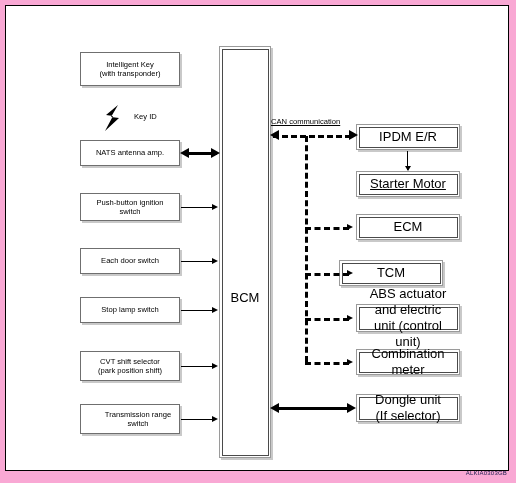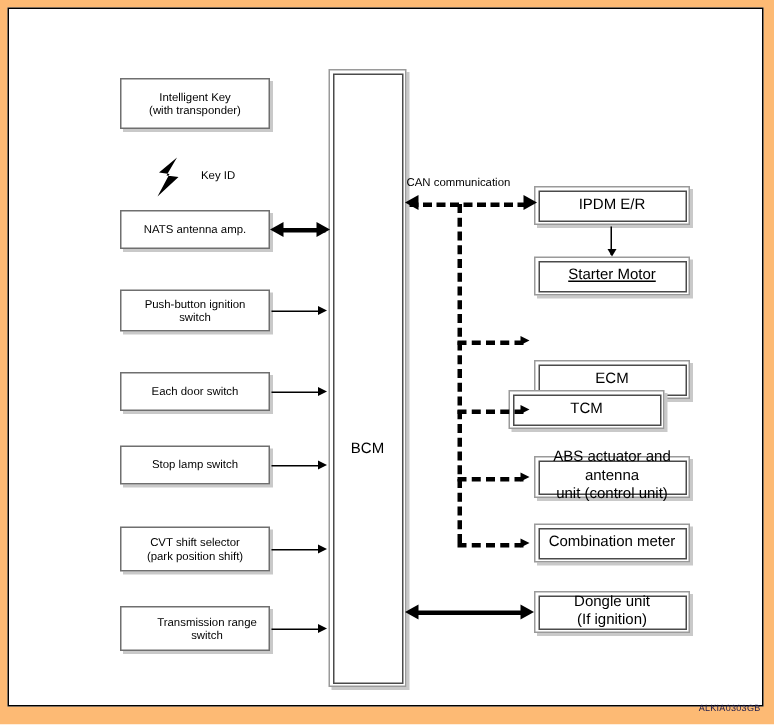--- a/index.html
+++ b/index.html
@@ -1,20 +1,20 @@
 <!DOCTYPE html>
 <html><head>
 <meta charset="utf-8">
 <style>
   html,body{margin:0;padding:0;background:#ffffff;}
   body{font-family:"Liberation Sans",sans-serif;}
   #canvas{
     position:relative;
     width:516px;height:483px;
-    background:#fdba74;
+    background:#f9a8d4;
     overflow:hidden;
   }
   #frame{
     position:absolute;
     left:5px;top:5px;
     width:504px;height:466px;
     border:1.5px solid #000;
     box-sizing:border-box;
     background:#fff;
   }
@@ -34,21 +34,21 @@
   .box.single{
     border:1px solid #6f6f6f;
     box-shadow:2px 2px 0 0 #c9c9c9;
     font-size:7.6px;
   }
   
   .box.dbl{
     border:1px solid #9a9a9a;
     padding:1.5px;
     box-shadow:2px 2px 0 0 #c9c9c9;
-    font-size:10px;
+    font-size:13px;
   }
   .box.dbl > .inner{
     border:1px solid #4a4a4a;
     width:100%;height:100%;
     display:flex;align-items:center;justify-content:center;
     text-align:center;
     box-sizing:border-box;
     background:#fff;
   }
   .box .txt{display:block;padding:0 2px;}
@@ -172,52 +172,52 @@
           <span class="txt">IPDM E/R</span>
         </div>
     </div>
 
     <div class="box dbl" style="left:350px;top:165px;width:104px;height:26px;text-decoration:underline;">
       <div class="inner">
           <span class="txt">Starter Motor</span>
         </div>
     </div>
 
-    <div class="box dbl" style="left:350px;top:208px;width:104px;height:26px;margin-top:26px;">
+    <div class="box dbl" style="left:350px;top:208px;width:104px;height:26px;">
       <div class="inner">
           <span class="txt">ECM</span>
         </div>
     </div>
 
     <div class="box dbl" style="left:333px;top:254px;width:104px;height:26px;">
       <div class="inner">
           <span class="txt">TCM</span>
         </div>
     </div>
 
     <div class="box dbl" style="left:350px;top:298px;width:104px;height:28px;">
       <div class="inner">
         <span>
-          <span class="txt">ABS actuator and antenna</span>
+          <span class="txt">ABS actuator and electric</span>
           <span class="txt">unit (control unit)</span>
         </span>
       </div>
     </div>
 
     <div class="box dbl" style="left:350px;top:343px;width:104px;height:26px;">
       <div class="inner">
           <span class="txt">Combination meter</span>
         </div>
     </div>
 
     <div class="box dbl" style="left:350px;top:388px;width:104px;height:28px;">
       <div class="inner">
         <span>
           <span class="txt">Dongle unit</span>
-          <span class="txt">(If ignition)</span>
+          <span class="txt">(If selector)</span>
         </span>
       </div>
     </div>
 
     <div class="ln hline bold" style="left:180px;top:145.5px;width:31px;"></div>
     <div class="arw r big" style="left:205px;top:141.5px;"></div>
     <div class="arw l big" style="left:174px;top:141.5px;"></div>
 
     <div class="ln hline" style="left:175px;top:200.5px;width:32px;"></div>
     <div class="arw r" style="left:206px;top:197.5px;"></div>
@@ -227,21 +227,21 @@
 
     <div class="ln hline" style="left:175px;top:303.5px;width:32px;"></div>
     <div class="arw r" style="left:206px;top:300.5px;"></div>
 
     <div class="ln hline" style="left:175px;top:359.5px;width:32px;"></div>
     <div class="arw r" style="left:206px;top:356.5px;"></div>
 
     <div class="ln hline" style="left:175px;top:412.5px;width:32px;"></div>
     <div class="arw r" style="left:206px;top:409.5px;"></div>
 
-    <div class="label" style="left:265px;top:111px;">CAN communication</div>
+    <div class="label" style="left:265px;top:111px;text-decoration:underline;">CAN communication</div>
 
     <div class="dash-h" style="left:267px;top:129px;width:78px;"></div>
     <div class="arw r big" style="left:343px;top:124px;"></div>
     <div class="arw l big" style="left:264px;top:124px;"></div>
 
     <div class="dash-v" style="left:299px;top:130px;height:226px;"></div>
 
     <div class="dash-h" style="left:299px;top:221px;width:44px;"></div>
     <div class="arw r" style="left:341px;top:217.5px;"></div>
 

